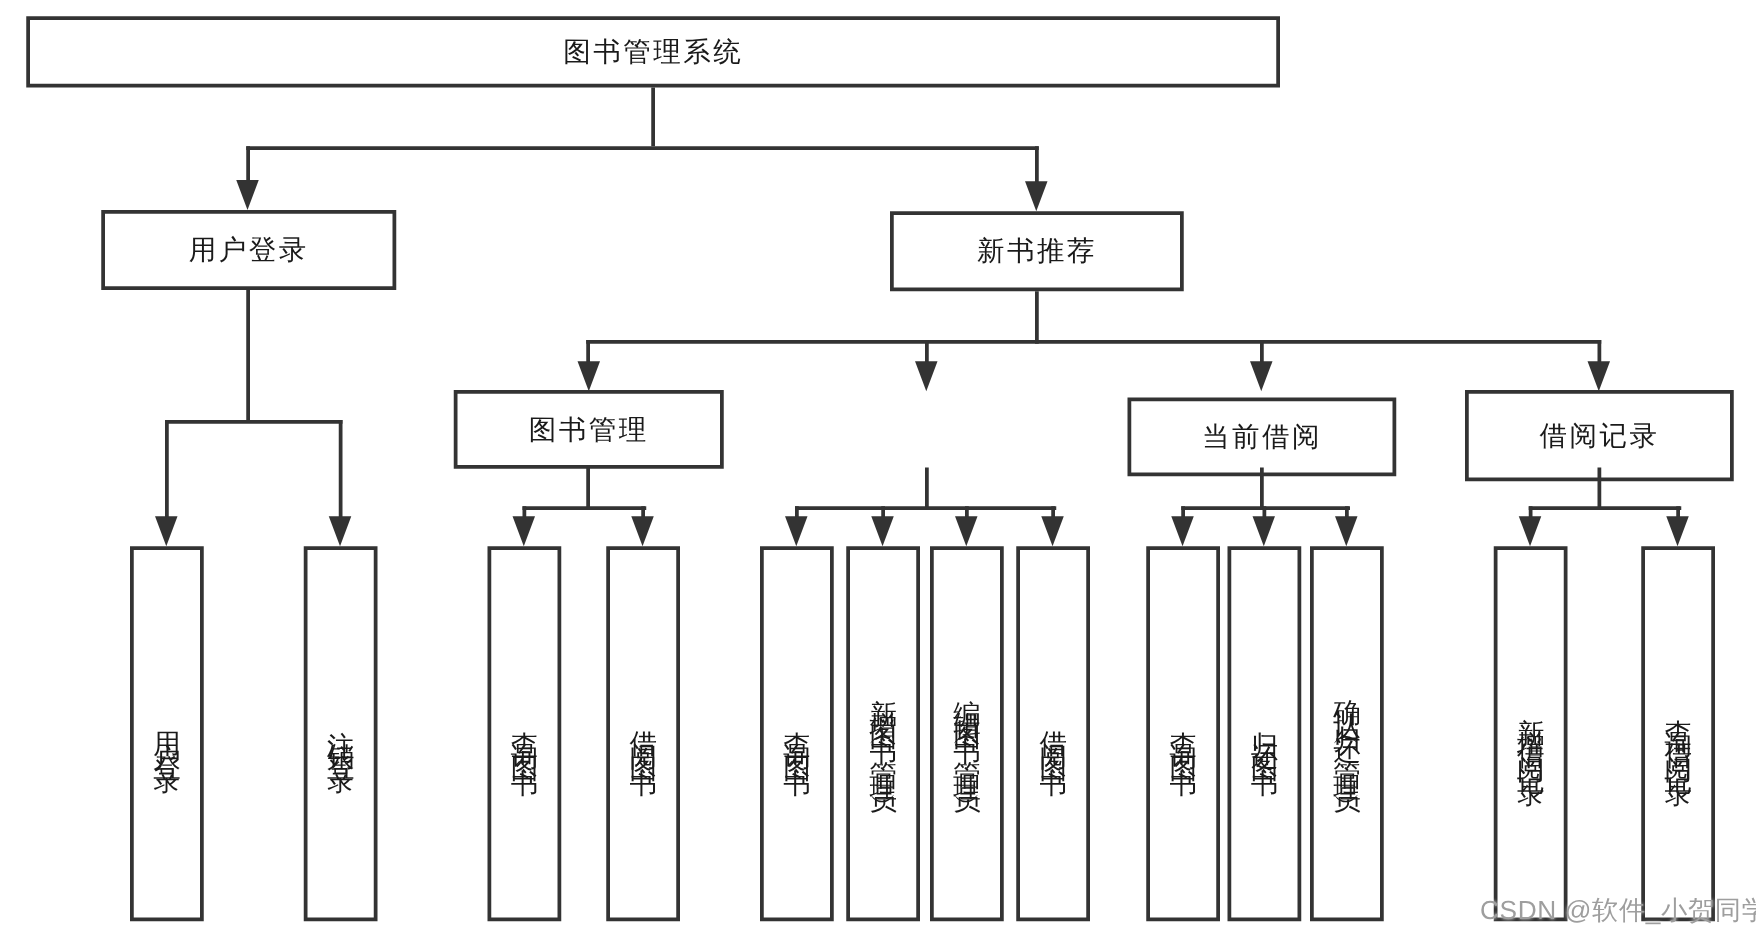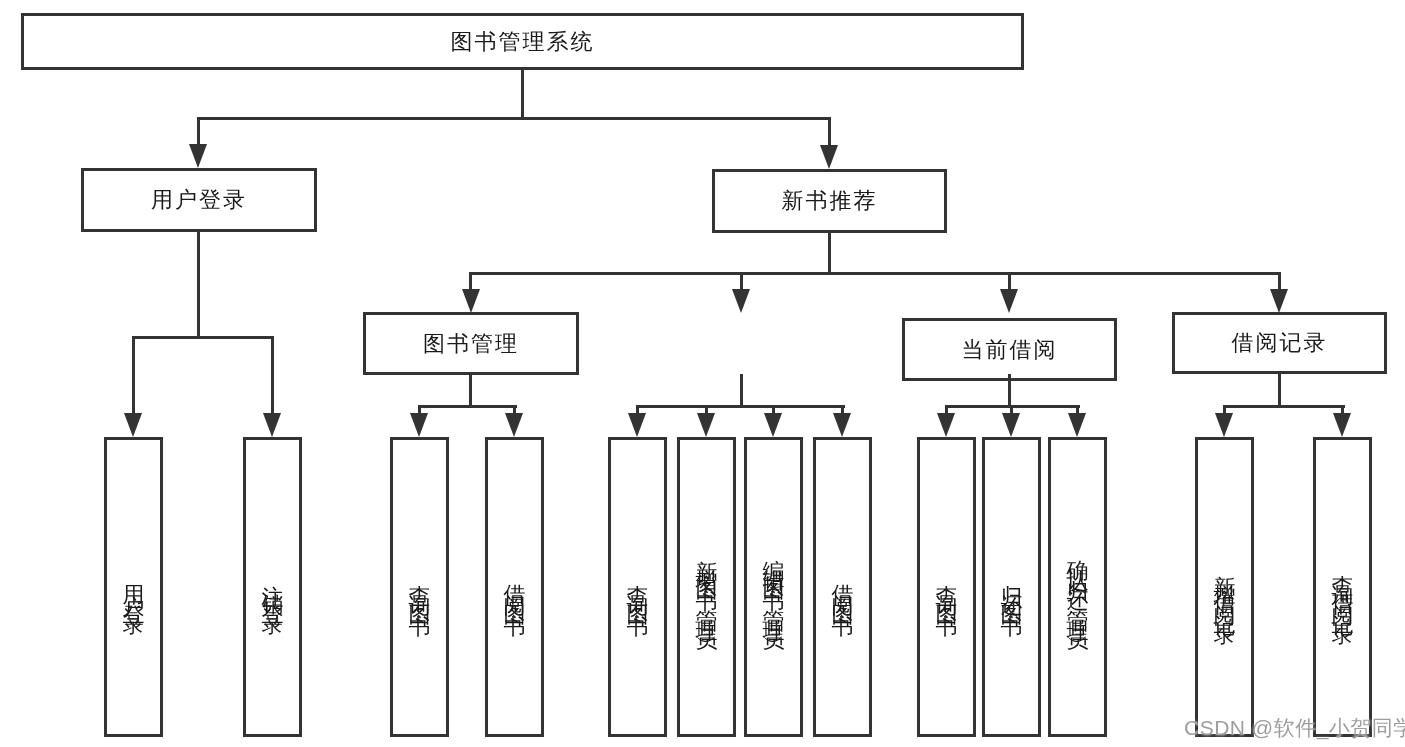--- a/index.html
+++ b/index.html
@@ -96,21 +96,21 @@
   <div class="arrow" style="left:1000px; top:289px;"></div>
   <div class="line v" style="left:1278px; top:272px; height:19px;"></div>
   <div class="arrow" style="left:1270px; top:289px;"></div>
 
   <div class="box" style="left:363px; top:312px; width:216px; height:63px;">
     <span class="hlabel">图书管理</span>
   </div>
   <div class="box" style="left:902px; top:318px; width:215px; height:63px;">
     <span class="hlabel">当前借阅</span>
   </div>
-  <div class="box" style="left:1172px; top:312px; width:215px; height:62px;">
+  <div class="box" style="left:1172px; top:312px; width:215px; height:73px;">
     <span class="hlabel">借阅记录</span>
   </div>
 
   <div class="line v" style="left:469px; top:374px; height:34px;"></div>
   <div class="line h" style="left:418px; top:405px; width:99px;"></div>
   <div class="line v" style="left:418px; top:405px; height:10px;"></div>
   <div class="arrow" style="left:410px; top:413px;"></div>
   <div class="line v" style="left:513px; top:405px; height:10px;"></div>
   <div class="arrow" style="left:505px; top:413px;"></div>
 

